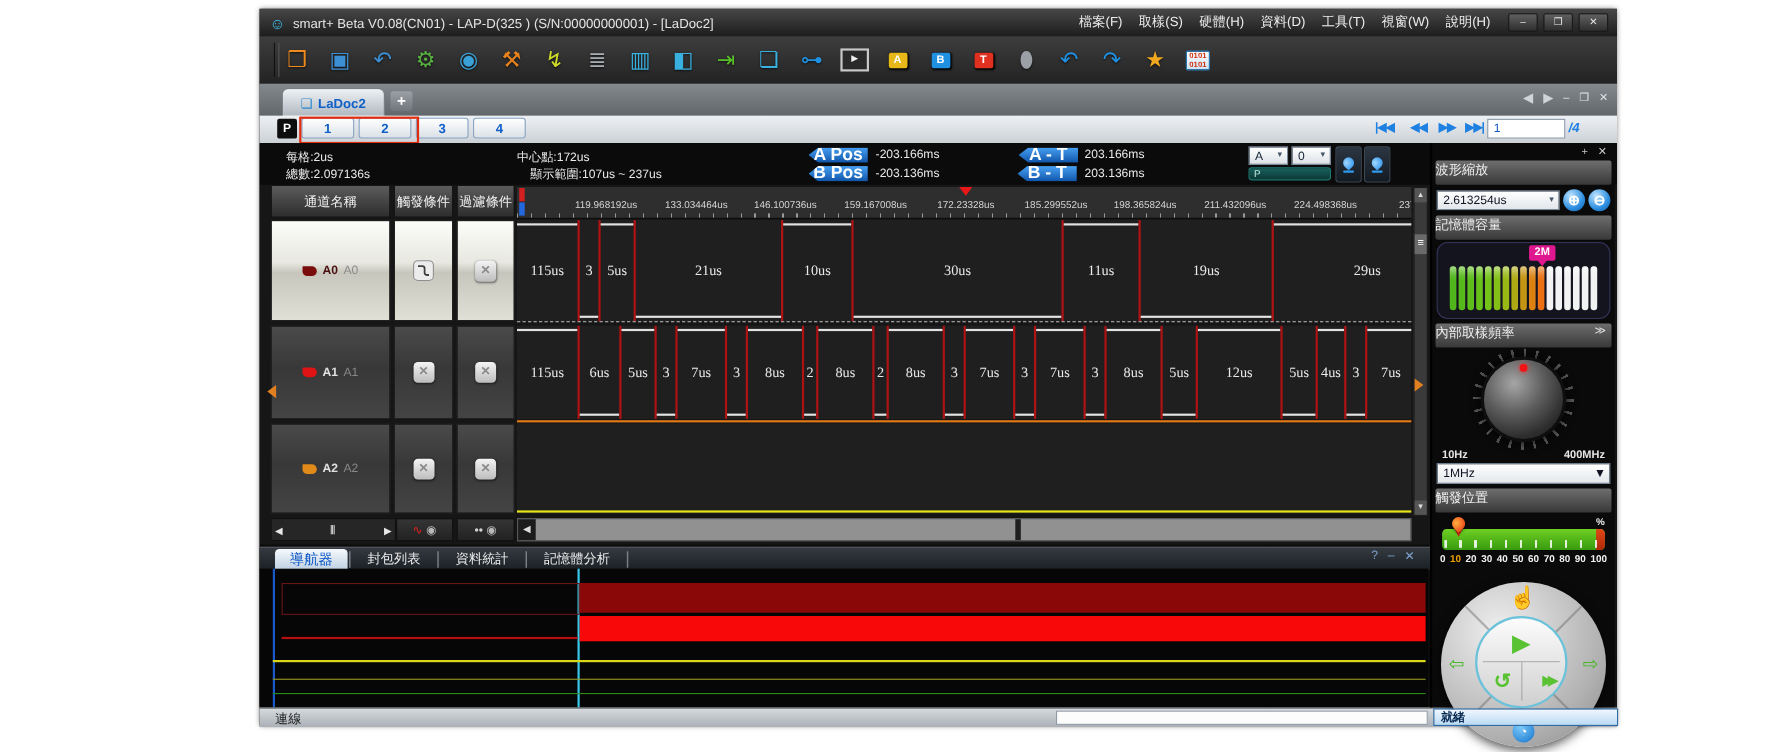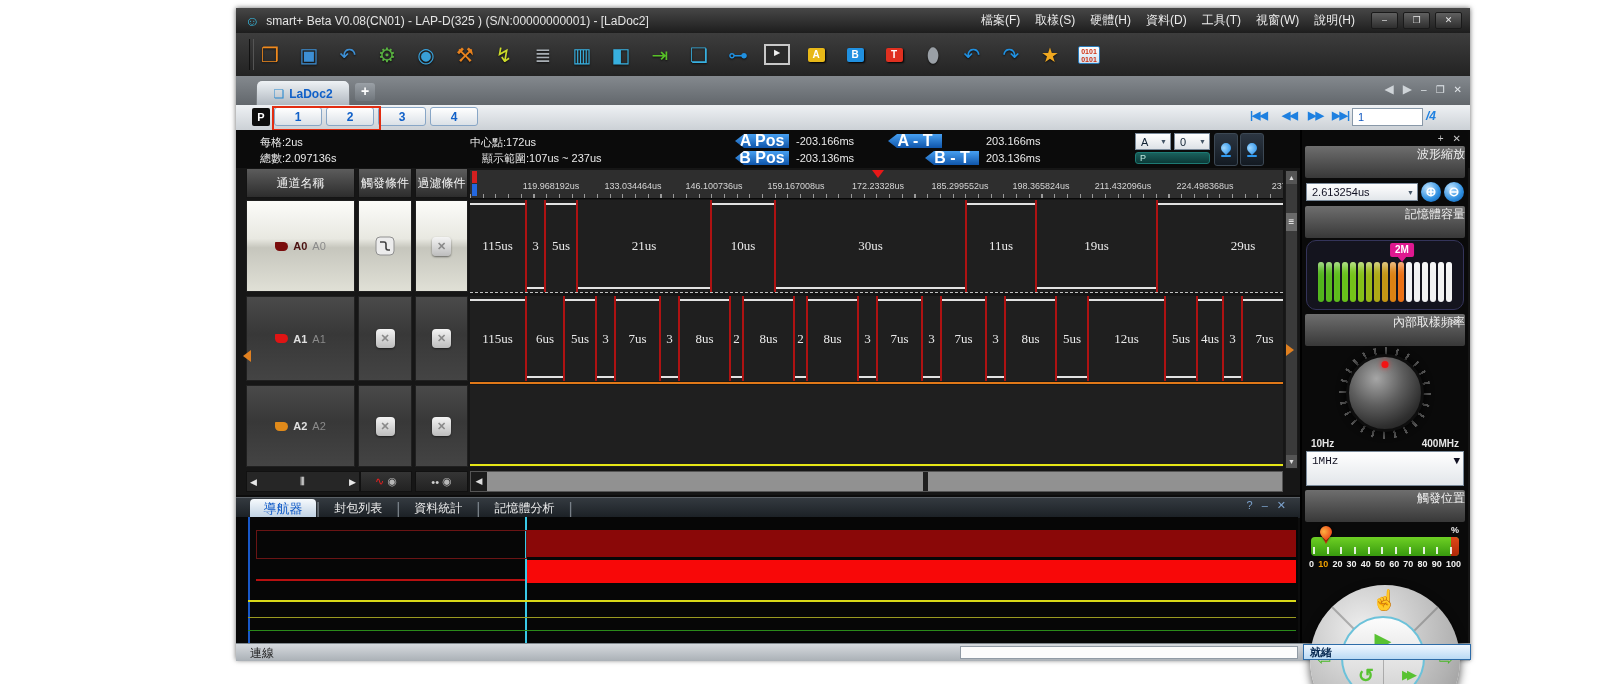--- a/index.html
+++ b/index.html
@@ -98,37 +98,37 @@
   .navcanvas{position:absolute;top:22px;left:0;right:2px;bottom:0;background:#060606;}
   .nv{position:absolute;}
   
   .statusbar{position:absolute;top:635px;left:0;right:0;height:17px;background:linear-gradient(#d6dade,#aab0b6);border-top:1px solid #80888e;color:#1a1a1a;font-size:12px;}
   .stleft{position:absolute;left:14px;top:1px;}
   .stprog{position:absolute;left:724px;top:2px;width:336px;height:11px;background:#fcfcfc;border:1px solid #909aa4;}
   .ready{position:absolute;left:1067px;top:636px;width:160px;height:14px;background:linear-gradient(#f0f7ff,#badaf4);border:1px solid #2e6ca8;color:#082a52;font-weight:bold;font-size:11px;line-height:14px;padding-left:6px;}
   
   .rpanel{position:absolute;top:122px;left:1064px;width:168px;height:513px;background:#0a0a0a;border-left:2px solid #000;box-sizing:border-box;}
   .rptop{height:16px;display:flex;justify-content:flex-end;align-items:center;gap:9px;padding-right:7px;color:#c8c8c8;font-size:10px;}
-  .rph{position:relative;height:32px;margin:0 3px 2px;background:linear-gradient(#6e6e6e,#383838);border-radius:2px;color:#f0f0f0;font-size:12px;text-align:right;line-height:16px;}
+  .rph{position:relative;height:22px;margin:0 3px 2px;background:linear-gradient(#6e6e6e,#383838);border-radius:2px;color:#f0f0f0;font-size:12px;text-align:left;line-height:16px;}
   .rph .more{position:absolute;right:5px;top:0;font-size:10px;color:#ddd;}
   .zoomrow{display:flex;align-items:center;gap:3px;padding:2px 4px 4px;}
   .rsel{flex:1;height:18px;background:linear-gradient(#fff,#e2e6ea);border:1px solid #7a8a9a;font-size:11px;color:#112;display:flex;align-items:center;justify-content:space-between;padding:0 3px 0 5px;box-sizing:border-box;}
   .rsel .dd{font-size:7px;color:#456;}
   .zbtn{width:20px;height:20px;flex:none;border-radius:50%;background:radial-gradient(circle at 35% 30%,#bfe4ff,#2e8fe0 60%,#0f58a8);color:#fff;font-size:13px;text-align:center;line-height:20px;font-weight:bold;}
   .meter{position:relative;margin:2px 4px 4px;height:68px;background:#14141e;border:1px solid #34345a;border-radius:10px;}
   .m2m{position:absolute;top:2px;left:95px;transform:translateX(-50%);background:#e01890;color:#fff;font-size:10px;font-weight:bold;padding:0 5px;height:14px;line-height:14px;border-radius:2px;z-index:2;}
   .m2m::after{content:'';position:absolute;left:50%;bottom:-5px;transform:translateX(-50%);border:5px solid transparent;border-top:6px solid #e01890;border-bottom:none;}
   .mbars{position:absolute;left:0;right:0;bottom:7px;display:flex;justify-content:center;gap:2px;}
   .mbar{width:6px;height:40px;border-radius:3px;box-shadow:inset 0 10px 8px -6px rgba(255,255,255,.55);}
   .knobwrap{position:relative;height:90px;}
   .tickring{position:absolute;left:50%;top:45px;transform:translate(-50%,-50%);width:92px;height:92px;border-radius:50%;background:repeating-conic-gradient(#5c5c5c 0deg 3deg,transparent 3deg 15deg);}
   .knob{position:absolute;left:50%;top:45px;transform:translate(-50%,-50%);width:72px;height:72px;border-radius:50%;background:radial-gradient(circle at 38% 30%,#a6a6a6,#5e5e5e 40%,#2e2e2e 72%,#161616);border:3px solid #0e0e0e;box-shadow:0 0 10px #000;}
   .kdot{position:absolute;left:50%;top:4px;transform:translateX(-50%);width:7px;height:7px;border-radius:50%;background:#f21414;box-shadow:0 0 5px #f23030;}
   .freqlabels{display:flex;justify-content:space-between;padding:0 9px;color:#e6e6e6;font-size:10px;font-weight:bold;}
-  .fsel{margin:2px 4px 4px;height:17px;background:linear-gradient(#fff,#e2e6ea);border:1px solid #7a8a9a;font-size:11px;color:#112;display:flex;align-items:center;justify-content:space-between;padding:0 3px 16px 5px;font-family:Liberation Mono, monospace;}
+  .fsel{margin:2px 4px 4px;height:17px;background:linear-gradient(#fff,#e2e6ea);border:1px solid #7a8a9a;font-size:11px;color:#112;display:flex;align-items:center;justify-content:space-between;padding:0 3px 0 5px;}
   .tslot{position:relative;margin:15px 9px 0;height:19px;border-radius:4px;background:linear-gradient(180deg,#6ed024,#389a0e);}
   .tslot::before{content:'';position:absolute;right:0;top:0;bottom:0;width:8px;background:linear-gradient(#e04818,#b02808);border-radius:0 4px 4px 0;}
   .tslot::after{content:'';position:absolute;left:2px;right:2px;bottom:2px;height:7px;background:repeating-linear-gradient(90deg,rgba(255,255,255,.85) 0 2px,transparent 2px 13.7px);}
   .pct{position:absolute;right:0;top:-12px;color:#f0f0f0;font-size:9px;font-weight:bold;}
   .tpin{position:absolute;left:10%;top:-11px;transform:translateX(-50%);z-index:2;}
   .tpinhead{width:12px;height:12px;border-radius:50% 50% 50% 0;transform:rotate(-45deg);background:radial-gradient(circle at 40% 35%,#ffb040,#e83010);box-shadow:0 0 3px #000;}
   .tpinstem{width:0;height:0;margin:-2px auto 0;border:4px solid transparent;border-top:8px solid #c82810;}
   .tscale{display:flex;justify-content:space-between;padding:3px 7px 0;color:#f2f2f2;font-size:9px;font-weight:bold;}
   .tscale .hot{color:#f0a000;}
   .npad{position:relative;margin:16px auto 0;width:150px;height:150px;border-radius:50%;background:radial-gradient(circle at 35% 30%,#efefef,#b2b2b2 65%,#888);box-shadow:0 3px 10px rgba(0,0,0,.7);}
@@ -274,21 +274,21 @@
 
     <div class="infobar">
       <span class="ib" style="left:24px;top:5px">每格:2us</span>
       <span class="ib" style="left:24px;top:21px">總數:2.097136s</span>
       <span class="ib" style="left:234px;top:5px">中心點:172us</span>
       <span class="ib" style="left:246px;top:21px">顯示範圍:107us ~ 237us</span>
       <div class="tag" style="left:499px;top:4px">A Pos</div>
       <span class="ib" style="left:560px;top:5px">-203.166ms</span>
       <div class="tag" style="left:499px;top:21px">B Pos</div>
       <span class="ib" style="left:560px;top:22px">-203.136ms</span>
-      <div class="tag" style="left:652px;top:4px">A - T</div>
+      <div class="tag" style="left:690px;top:4px">A - T</div>
       <span class="ib" style="left:750px;top:5px">203.166ms</span>
       <div class="tag" style="left:689px;top:21px">B - T</div>
       <span class="ib" style="left:750px;top:22px">203.136ms</span>
       <div class="isel" style="left:899px;top:3px;width:36px">
         <span>A</span>
         <span class="dd">▼</span>
       </div>
       <div class="isel" style="left:938px;top:3px;width:36px">
         <span>0</span>
         <span class="dd">▼</span>

